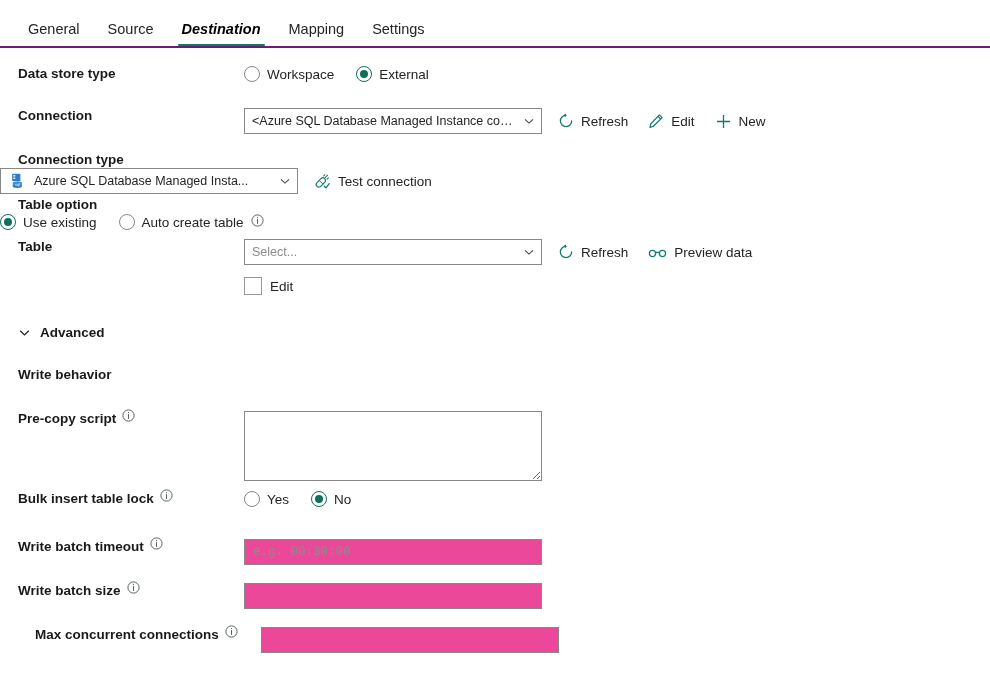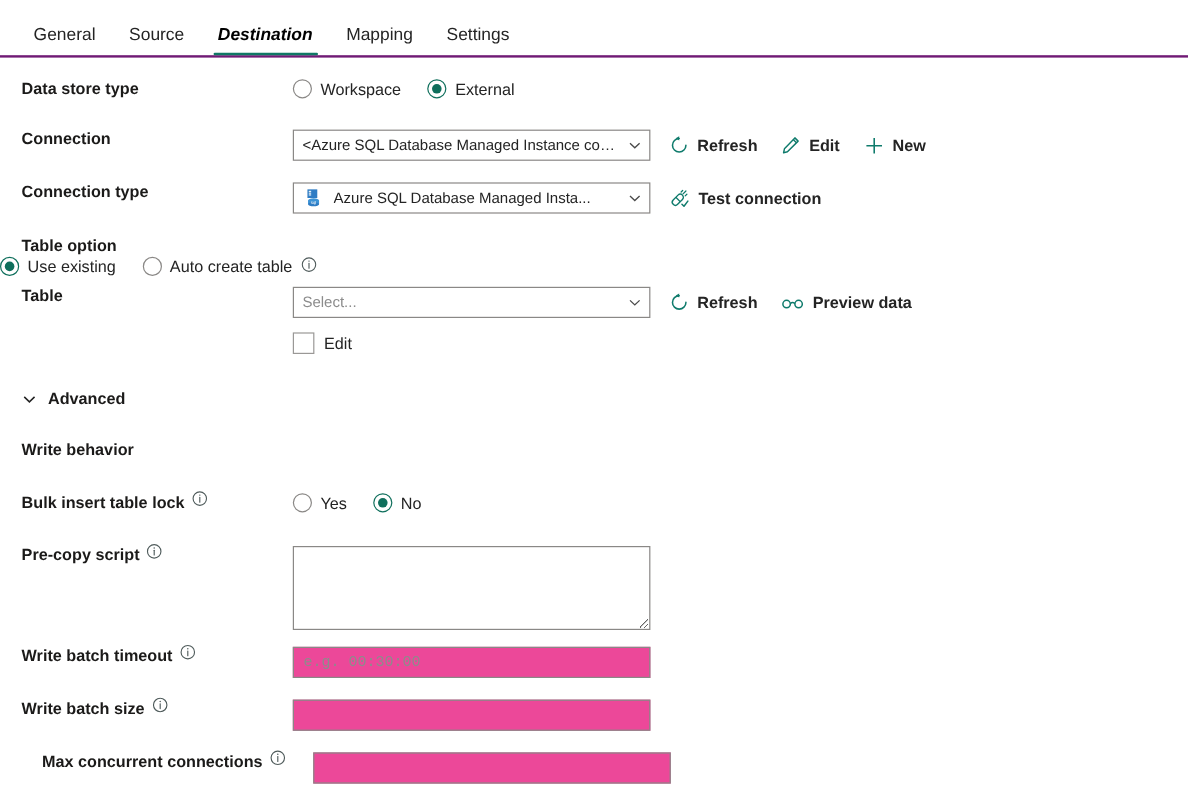--- a/index.html
+++ b/index.html
@@ -78,21 +78,21 @@
     flex: 1;
     display: flex;
     align-items: center;
     gap: 0;
     flex-wrap: wrap;
   }
 
   
   .r-datastore   { margin-top: 0px;  height: 34px; }
   .r-connection  { margin-top: 8px;  height: 34px; }
-  .r-conntype    { margin-top: 10px; height: 34px; }
+  .r-conntype    { margin-top: 10px; height: 34px; flex-direction: column; }
   .r-tableopt    { margin-top: 11px; height: 34px; flex-direction: column; }
   .r-table       { margin-top: 8px;  height: 34px; }
   .r-tableedit   { margin-top: 4px;  height: 26px; }
   .r-advanced    { margin-top: 16px; height: 30px; }
   .r-writebeh    { margin-top: 10px; height: 34px; }
   .r-bulk        { margin-top: 10px; height: 34px; }
   .r-precopy     { margin-top: 10px; }
   .r-timeout     { margin-top: 14px; height: 34px; }
   .r-batchsize   { margin-top: 10px; height: 34px; }
   .r-maxconn     { margin-top: 10px; height: 34px; padding-left: 17px; }
@@ -226,21 +226,20 @@
     outline: none;
     display: block;
   }
 
   
   .cmds {
     display: flex;
     align-items: center;
     margin-left: 16px;
     gap: 0;
-    font-weight: bold;
   }
   .cmd {
     display: flex;
     align-items: center;
     gap: 7px;
     margin-right: 20px;
     cursor: pointer;
     font-size: 13.5px;
     color: #242424;
     white-space: nowrap;
@@ -481,20 +480,38 @@
       <span>Advanced</span>
     </div>
   </div>
 
   <div class="row r-writebeh">
     <div class="label">
       <span>Write behavior</span>
     </div>
   </div>
 
+  <div class="row r-precopy">
+    <div class="label">
+      <span>Pre-copy script</span>
+      <span class="info">
+        <svg width="13" height="13" viewBox="0 0 13 13">
+            <circle cx="6.5" cy="6.5" r="5.6" fill="none" stroke="currentColor" stroke-width="0.95"></circle>
+            <circle cx="6.5" cy="3.6" r="0.62" fill="currentColor"></circle>
+            <path d="M6.5 5.5 L6.5 9.5" stroke="currentColor" stroke-width="0.95" stroke-linecap="round"></path>
+          </svg>
+      </span>
+    </div>
+    <div class="control">
+      <div class="textarea-wrap">
+        <textarea class="script" placeholder="" style=""></textarea>
+      </div>
+    </div>
+  </div>
+
   <div class="row r-bulk">
     <div class="label">
       <span>Bulk insert table lock</span>
       <span class="info">
         <svg width="13" height="13" viewBox="0 0 13 13">
             <circle cx="6.5" cy="6.5" r="5.6" fill="none" stroke="currentColor" stroke-width="0.95"></circle>
             <circle cx="6.5" cy="3.6" r="0.62" fill="currentColor"></circle>
             <path d="M6.5 5.5 L6.5 9.5" stroke="currentColor" stroke-width="0.95" stroke-linecap="round"></path>
           </svg>
       </span>
@@ -506,38 +523,20 @@
           <span>Yes</span>
         </div>
         <div class="radio-opt">
           <span class="radio-mark checked"></span>
           <span>No</span>
         </div>
       </div>
     </div>
   </div>
 
-  <div class="row r-precopy">
-    <div class="label">
-      <span>Pre-copy script</span>
-      <span class="info">
-        <svg width="13" height="13" viewBox="0 0 13 13">
-            <circle cx="6.5" cy="6.5" r="5.6" fill="none" stroke="currentColor" stroke-width="0.95"></circle>
-            <circle cx="6.5" cy="3.6" r="0.62" fill="currentColor"></circle>
-            <path d="M6.5 5.5 L6.5 9.5" stroke="currentColor" stroke-width="0.95" stroke-linecap="round"></path>
-          </svg>
-      </span>
-    </div>
-    <div class="control">
-      <div class="textarea-wrap">
-        <textarea class="script" placeholder="" style=""></textarea>
-      </div>
-    </div>
-  </div>
-
   <div class="row r-timeout">
     <div class="label">
       <span>Write batch timeout</span>
       <span class="info">
         <svg width="13" height="13" viewBox="0 0 13 13">
             <circle cx="6.5" cy="6.5" r="5.6" fill="none" stroke="currentColor" stroke-width="0.95"></circle>
             <circle cx="6.5" cy="3.6" r="0.62" fill="currentColor"></circle>
             <path d="M6.5 5.5 L6.5 9.5" stroke="currentColor" stroke-width="0.95" stroke-linecap="round"></path>
           </svg>
       </span>

